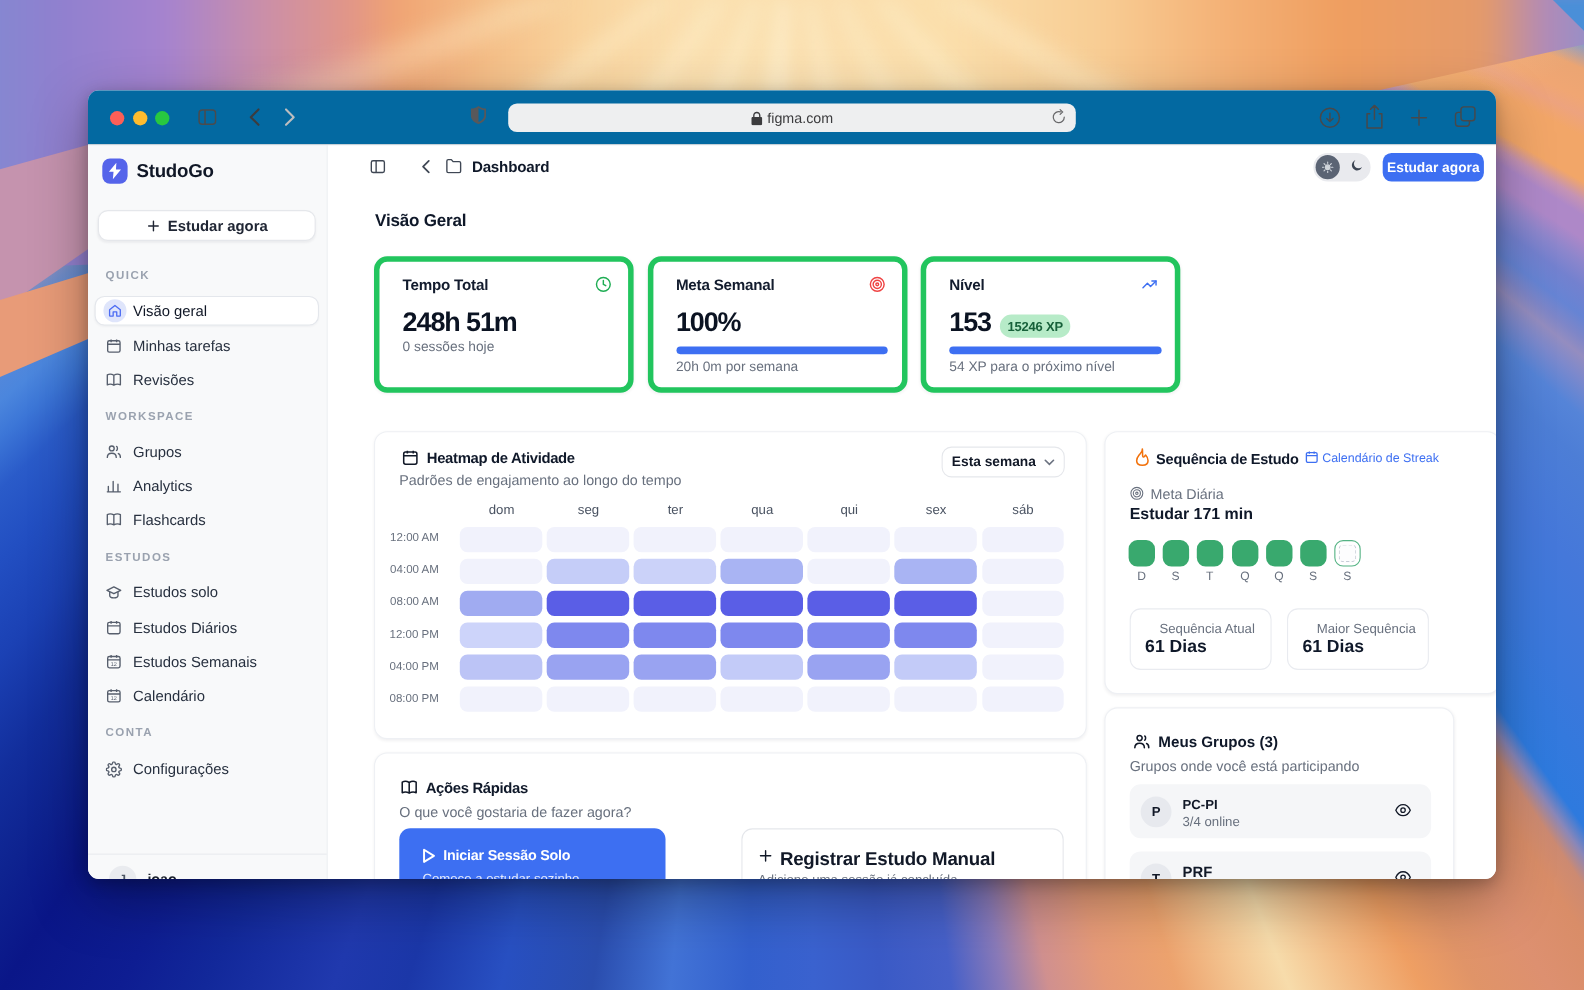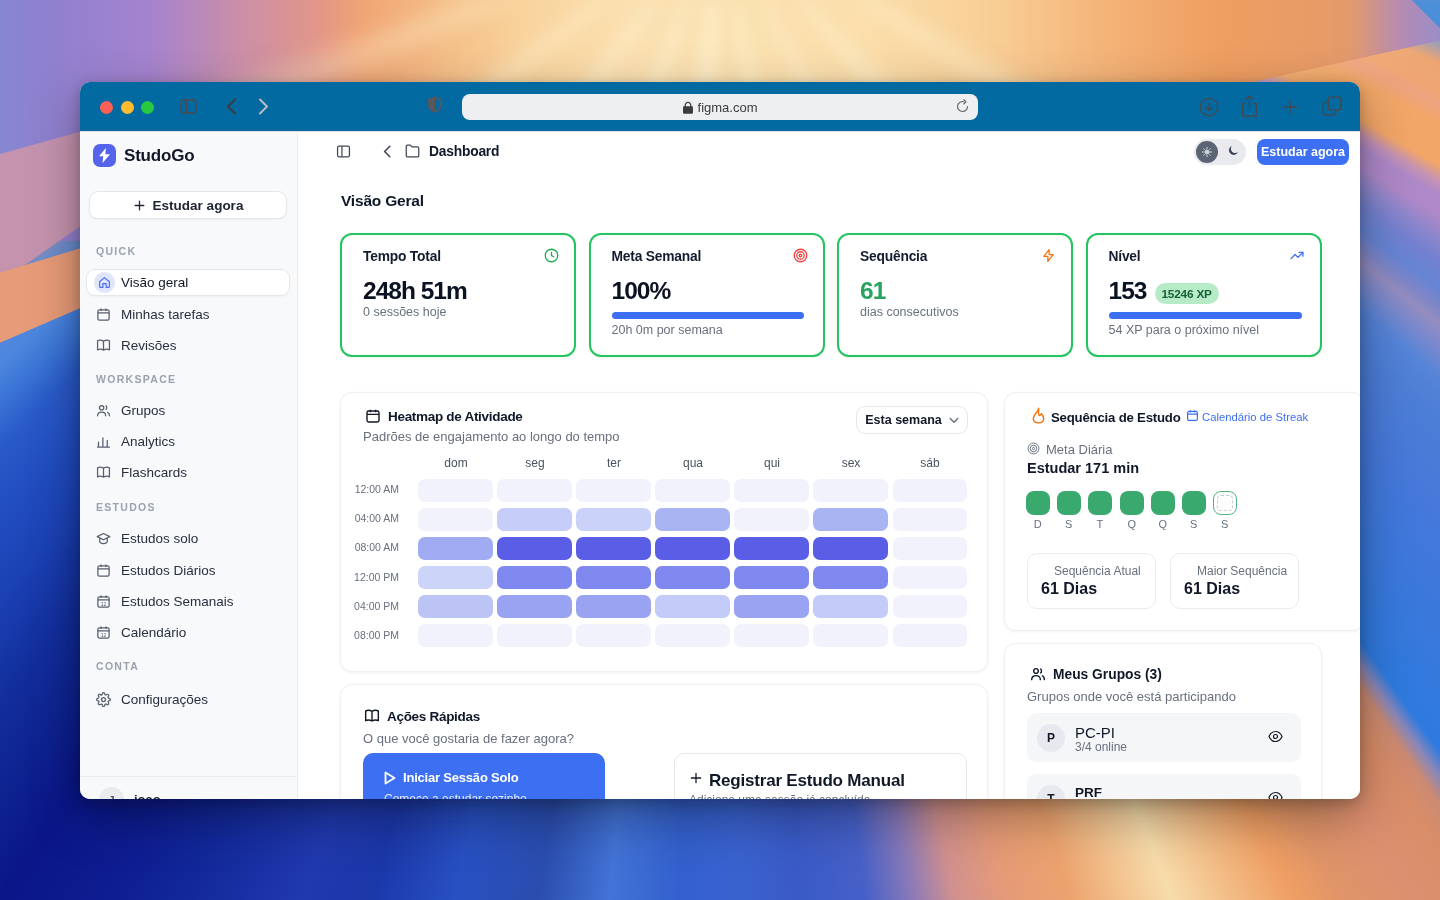--- a/index.html
+++ b/index.html
@@ -59,21 +59,21 @@
 .tbico{position:absolute;color:#3f4754;}
 .crumb{position:absolute;left:131px;top:12px;font-size:13.8px;font-weight:700;color:#0f1829;letter-spacing:-.2px;}
 .search{position:absolute;left:388px;top:5px;width:486px;height:30px;border:1px solid #e5e7eb;border-radius:15px;display:flex;align-items:center;gap:9px;padding-left:13px;font-size:13.5px;color:#99a1ad;background:#fff;}
 .toggle{position:absolute;left:896px;top:7px;width:52px;height:26px;border-radius:13px;background:#e9eaee;}
 .tgc{position:absolute;left:2px;top:2px;width:22px;height:22px;border-radius:50%;background:#5b6474;display:flex;align-items:center;justify-content:center;color:#e5e7eb;}
 .tgm{position:absolute;right:6px;top:5px;color:#374151;}
 .bluebtn{position:absolute;left:959px;top:7px;width:92px;height:26px;border-radius:8px;background:#3d6ff2;color:#fff;font-size:12.5px;font-weight:700;display:flex;align-items:center;justify-content:center;}
 
 .h1{position:absolute;left:43px;top:60px;font-size:15.5px;font-weight:700;color:#0f1829;}
 .cards{position:absolute;left:42px;top:101px;display:flex;gap:12.5px;}
-.card{position:relative;width:236px;height:124px;background:#fff;border:2px solid #22c55e;border-radius:12px;box-shadow:0 1px 3px rgba(16,24,40,.06);}
+.card{position:relative;width:236px;height:124px;background:#fff;border:5px solid #22c55e;border-radius:12px;box-shadow:0 1px 3px rgba(16,24,40,.06);}
 .ct{position:absolute;left:21px;top:14px;font-size:13.8px;font-weight:700;color:#131c2e;letter-spacing:-.2px;}
 .cico{position:absolute;right:15px;top:13px;}
 .big{position:absolute;left:21px;top:42px;font-size:24.5px;font-weight:700;color:#0b1322;letter-spacing:-1px;}
 .sub{position:absolute;left:21px;font-size:12.5px;color:#68707e;}
 .pbar{position:absolute;left:21px;top:77px;width:192px;height:7px;border-radius:4px;background:#3d6ff2;}
 .badge{position:absolute;left:67px;top:48px;height:21px;padding:0 7px;border-radius:11px;background:#b7ebc8;color:#17613a;font-size:11.8px;font-weight:700;display:flex;align-items:center;letter-spacing:-.2px;}
 .cols{position:absolute;left:42px;top:260px;display:flex;gap:16px;align-items:flex-start;}
 .colL{width:648px;display:flex;flex-direction:column;gap:12px;}
 .colR{width:318px;display:flex;flex-direction:column;gap:12px;}
 .panel{position:relative;background:#fff;border:1px solid #eef0f4;border-radius:12px;box-shadow:0 1px 3px rgba(16,24,40,.06);}
@@ -255,28 +255,20 @@
           <svg class="cico" width="15" height="15" viewBox="0 0 24 24" fill="none" stroke="#ef4444" stroke-width="2.1">
               <circle cx="12" cy="12" r="10"></circle>
               <circle cx="12" cy="12" r="6"></circle>
               <circle cx="12" cy="12" r="2"></circle>
             </svg>
           <div class="big">100%</div>
           <div class="pbar"></div>
           <div class="sub" style="top:88px">20h 0m por semana</div>
         </div>
         <div class="card">
-          <div class="ct">Sequência</div>
-          <svg class="cico" width="15" height="15" viewBox="0 0 24 24" fill="none" stroke="#f97316" stroke-width="2.1" stroke-linejoin="round">
-              <path d="M13 2.5 L4.5 13.5 L11 13.5 L11 21.5 L19.5 10.5 L13 10.5 Z"></path>
-            </svg>
-          <div class="big" style="color:#27a45f">61</div>
-          <div class="sub" style="top:70px">dias consecutivos</div>
-        </div>
-        <div class="card">
           <div class="ct">Nível</div>
           <svg class="cico" width="16" height="15" viewBox="0 0 24 24" fill="none" stroke="#3d6ff2" stroke-width="2.1" stroke-linecap="round" stroke-linejoin="round">
               <path d="M2.5 17 L9 10.5 L13.5 15 L21.5 7"></path>
               <path d="M15.5 7 L21.5 7 L21.5 13"></path>
             </svg>
           <div class="big">153</div>
           <div class="badge">15246 XP</div>
           <div class="pbar" style="width:193px"></div>
           <div class="sub" style="top:88px">54 XP para o próximo nível</div>
         </div>
@@ -417,21 +409,21 @@
           <div class="panel" style="width:318px;height:180px">
             <svg style="position:absolute;left:25px;top:22px" width="16" height="16" viewBox="0 0 24 24" fill="none" stroke="#111827" stroke-width="2.1" stroke-linecap="round">
                 <circle cx="9" cy="7.5" r="3.5"></circle>
                 <path d="M2.5 20.5 C2.5 16.5 5.5 14.5 9 14.5 C12.5 14.5 15.5 16.5 15.5 20.5"></path>
                 <path d="M16 4.6 C17.6 5.3 17.6 9.7 16 10.4 M18.5 14.9 C20.8 15.7 21.5 17.8 21.5 20.5"></path>
               </svg>
             <div style="position:absolute;left:48px;top:23px;font-size:13.8px;font-weight:700;color:#0f1829">Meus Grupos (3)</div>
             <div style="position:absolute;left:22px;top:45px;font-size:13px;color:#68707e">Grupos onde você está participando</div>
             <div class="gitem" style="top:69px">
               <span class="gava">P</span>
-              <div style="position:absolute;left:48px;top:11px;font-size:15px;font-weight:400;color:#111827">PC-PI</div>
+              <div style="position:absolute;left:48px;top:11px;font-size:12px;font-weight:700;color:#111827">PC-PI</div>
               <div style="position:absolute;left:48px;top:27px;font-size:12px;color:#68707e">3/4 online</div>
               <svg style="position:absolute;right:18px;top:17px" width="15" height="13" viewBox="0 0 24 20" fill="none" stroke="#111827" stroke-width="1.9">
                   <path d="M1.5 10 C4 4.5 8 2 12 2 C16 2 20 4.5 22.5 10 C20 15.5 16 18 12 18 C8 18 4 15.5 1.5 10 Z"></path>
                   <circle cx="12" cy="10" r="3.2"></circle>
                 </svg>
             </div>
             <div class="gitem" style="top:130px;height:49px">
               <span class="gava">T</span>
               <div style="position:absolute;left:48px;top:11px;font-size:13.5px;font-weight:700;color:#111827">PRF</div>
 

